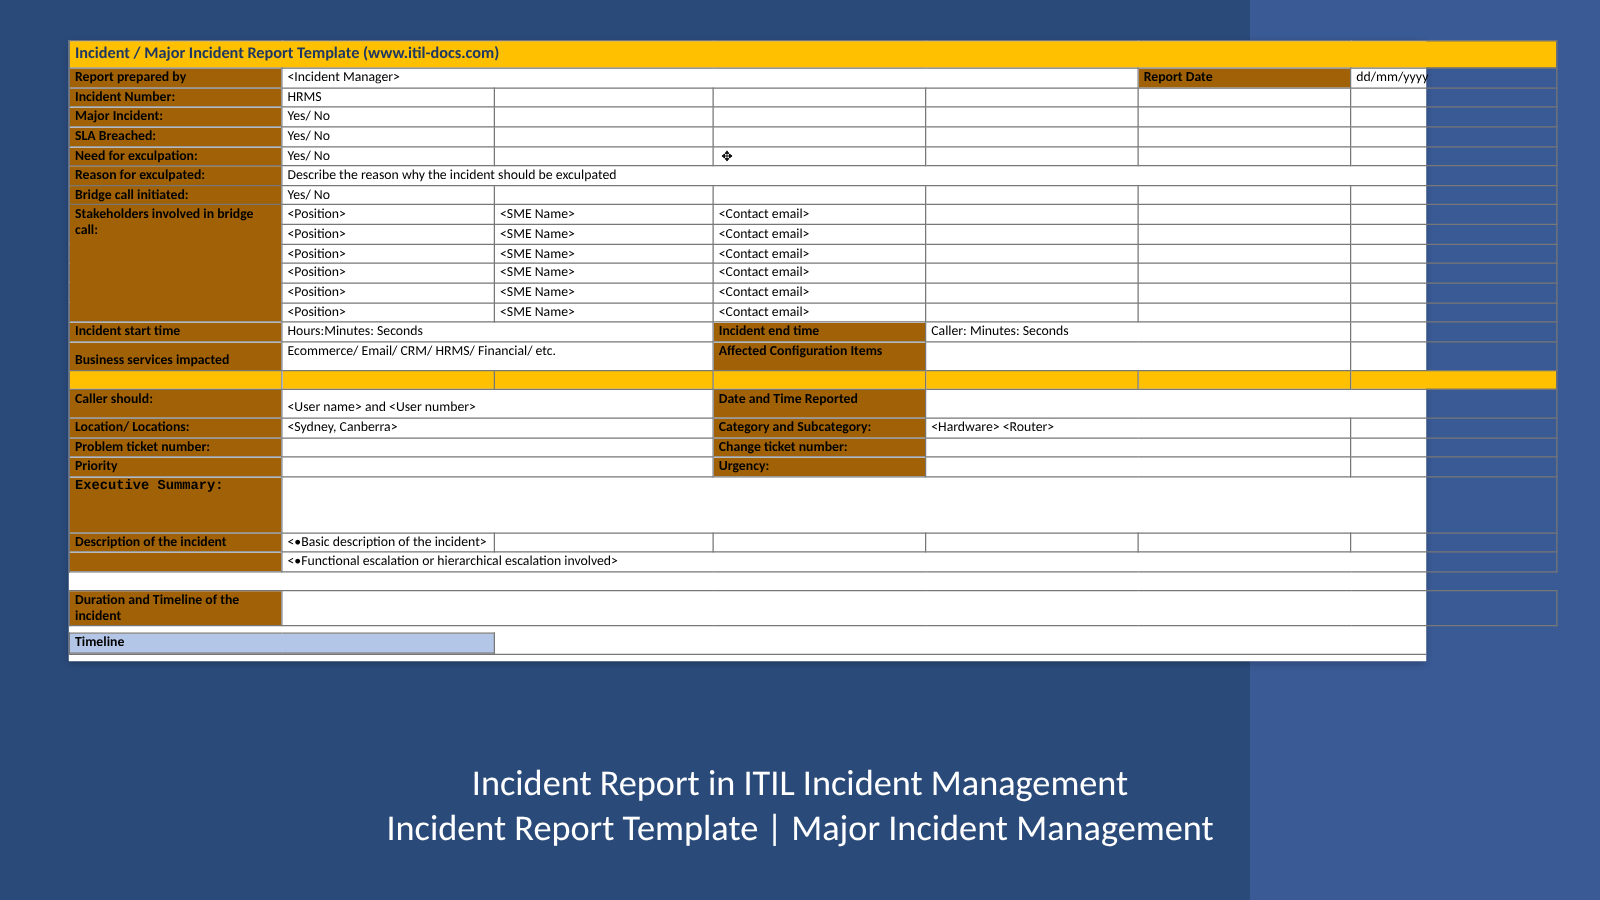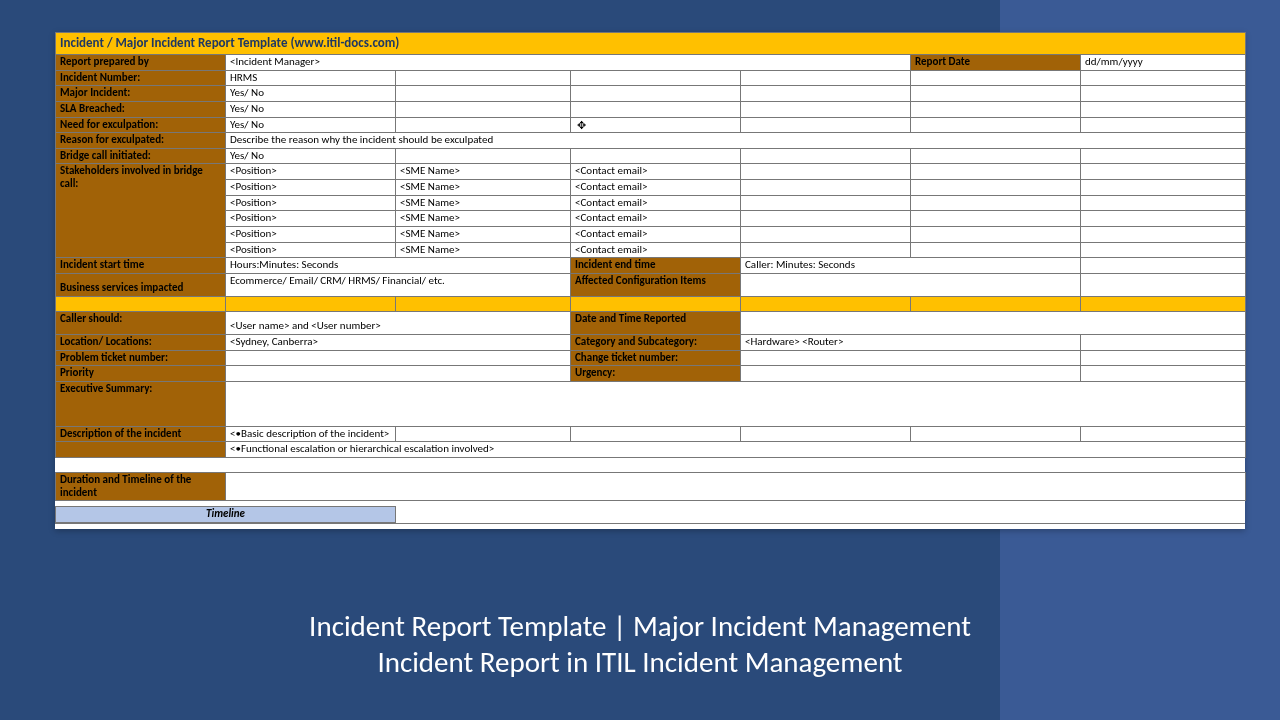--- a/index.html
+++ b/index.html
@@ -14,21 +14,21 @@
   .bg-right {
     position: absolute;
     top: 0; right: 0;
     width: 280px; height: 720px;
     background: #3a5a95;
   }
   .sheet {
     position: absolute;
     left: 55px;
     top: 32px;
-    width: 1190px;
+    width: 1086px;
     background: #fff;
     font-size: 11px;
     color: #000;
     line-height: 1.15;
     box-shadow: 0 2px 6px rgba(0,0,0,0.25);
   }
   table { border-collapse: collapse; width: 100%; table-layout: fixed; }
   td {
     border: 1px solid #777;
     padding: 1px 4px;
@@ -39,23 +39,23 @@
   }
   td.wrap { white-space: normal; }
   .hdr {
     background: #ffc000;
     font-weight: bold;
     color: #1f3863;
     font-size: 13px;
     padding: 3px 4px;
   }
   .lbl { background: #a16207; font-weight: bold; }
-  .lbl-i { background: #b4c6e7; font-weight: bold; font-style: italic; text-align: center; }
+  .lbl-i { background: #b4c6e7; font-weight: bold; text-align: left; }
   .yel { background: #ffc000; }
-  .tall { height: 45px; }
+  .tall { height: 45px; font-family: Liberation Mono, monospace; }
   .med { height: 23px; }
   .caption {
     position: absolute;
     left: 0; right: 0;
     bottom: 40px;
     text-align: center;
     color: #fff;
     font-size: 29px;
     font-weight: 400;
     font-family: "Calibri", "Segoe UI", Arial, sans-serif;
@@ -275,15 +275,15 @@
           <td colspan="5" style="border:none"></td>
         </tr>
 </tbody>
     </table>
 <div class="cutoff"></div>
 </div>
 
 <span class="cursor">✥</span>
 
 <div class="caption">
+  <div>Incident Report in ITIL Incident Management</div>
   <div>Incident Report Template | Major Incident Management</div>
-  <div>Incident Report in ITIL Incident Management</div>
 </div>
 
 </body></html>

